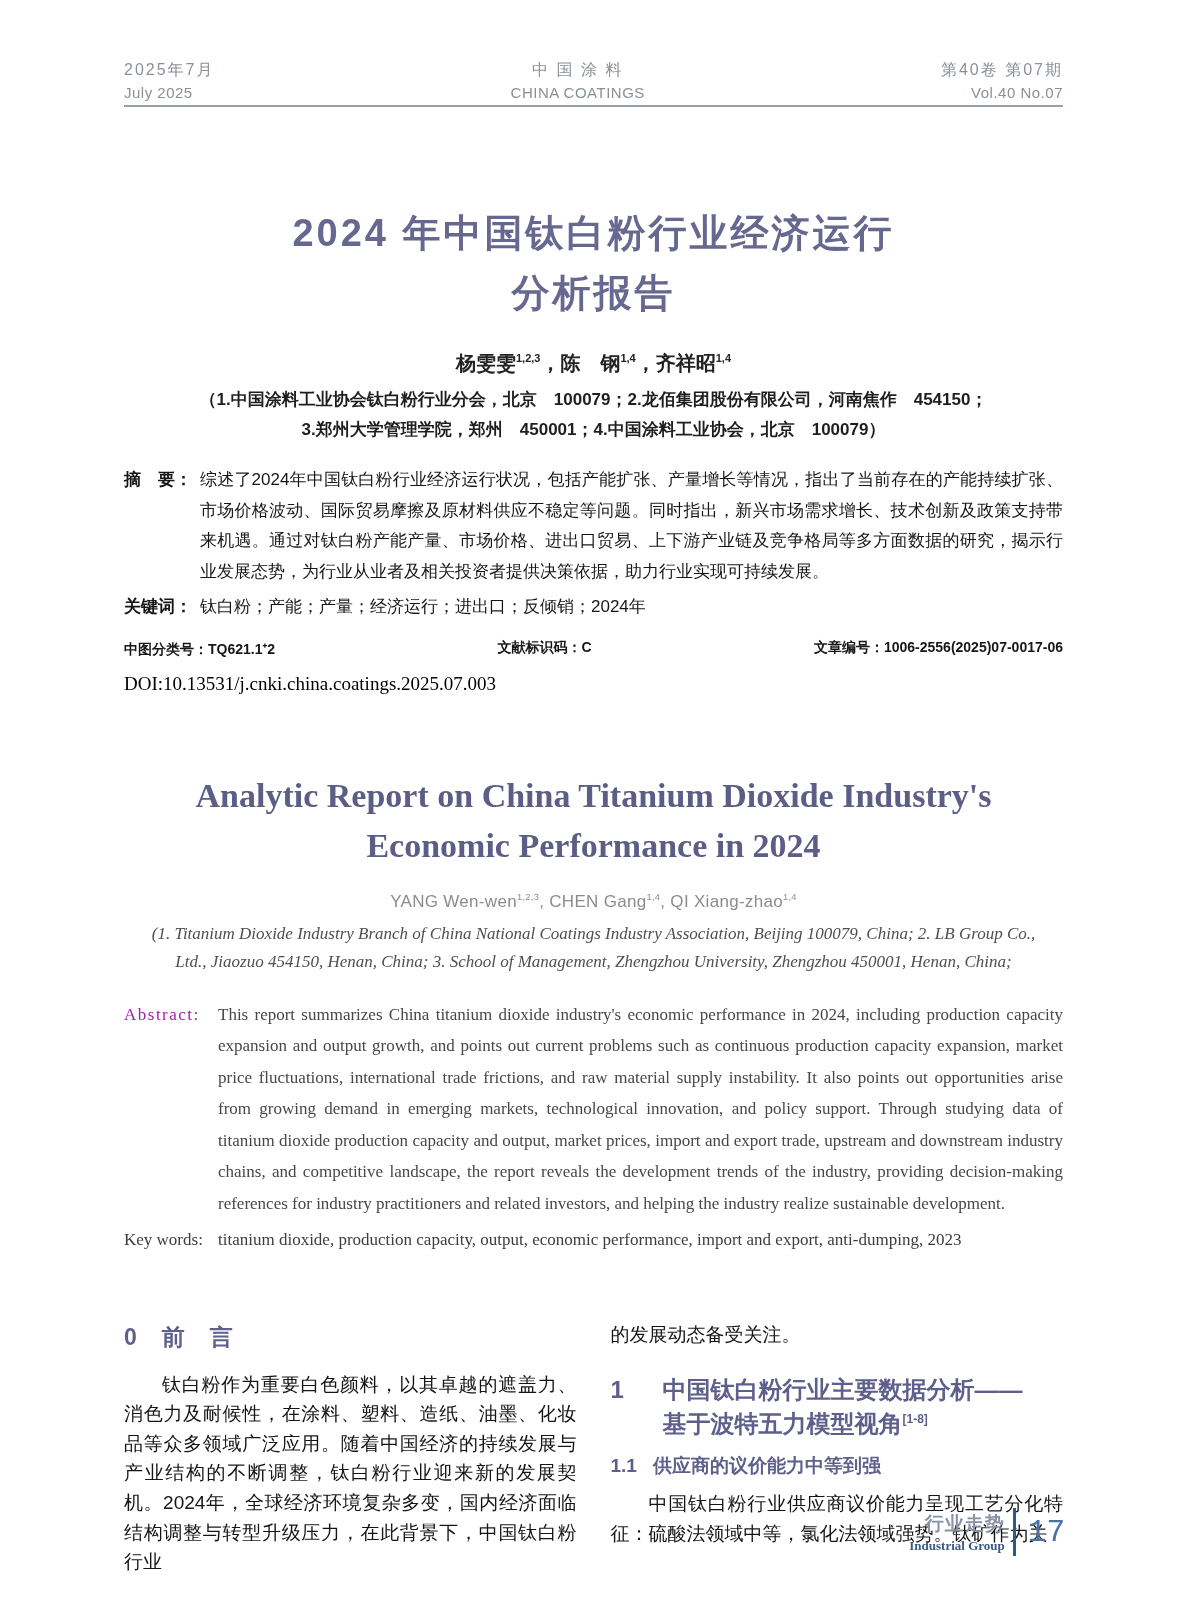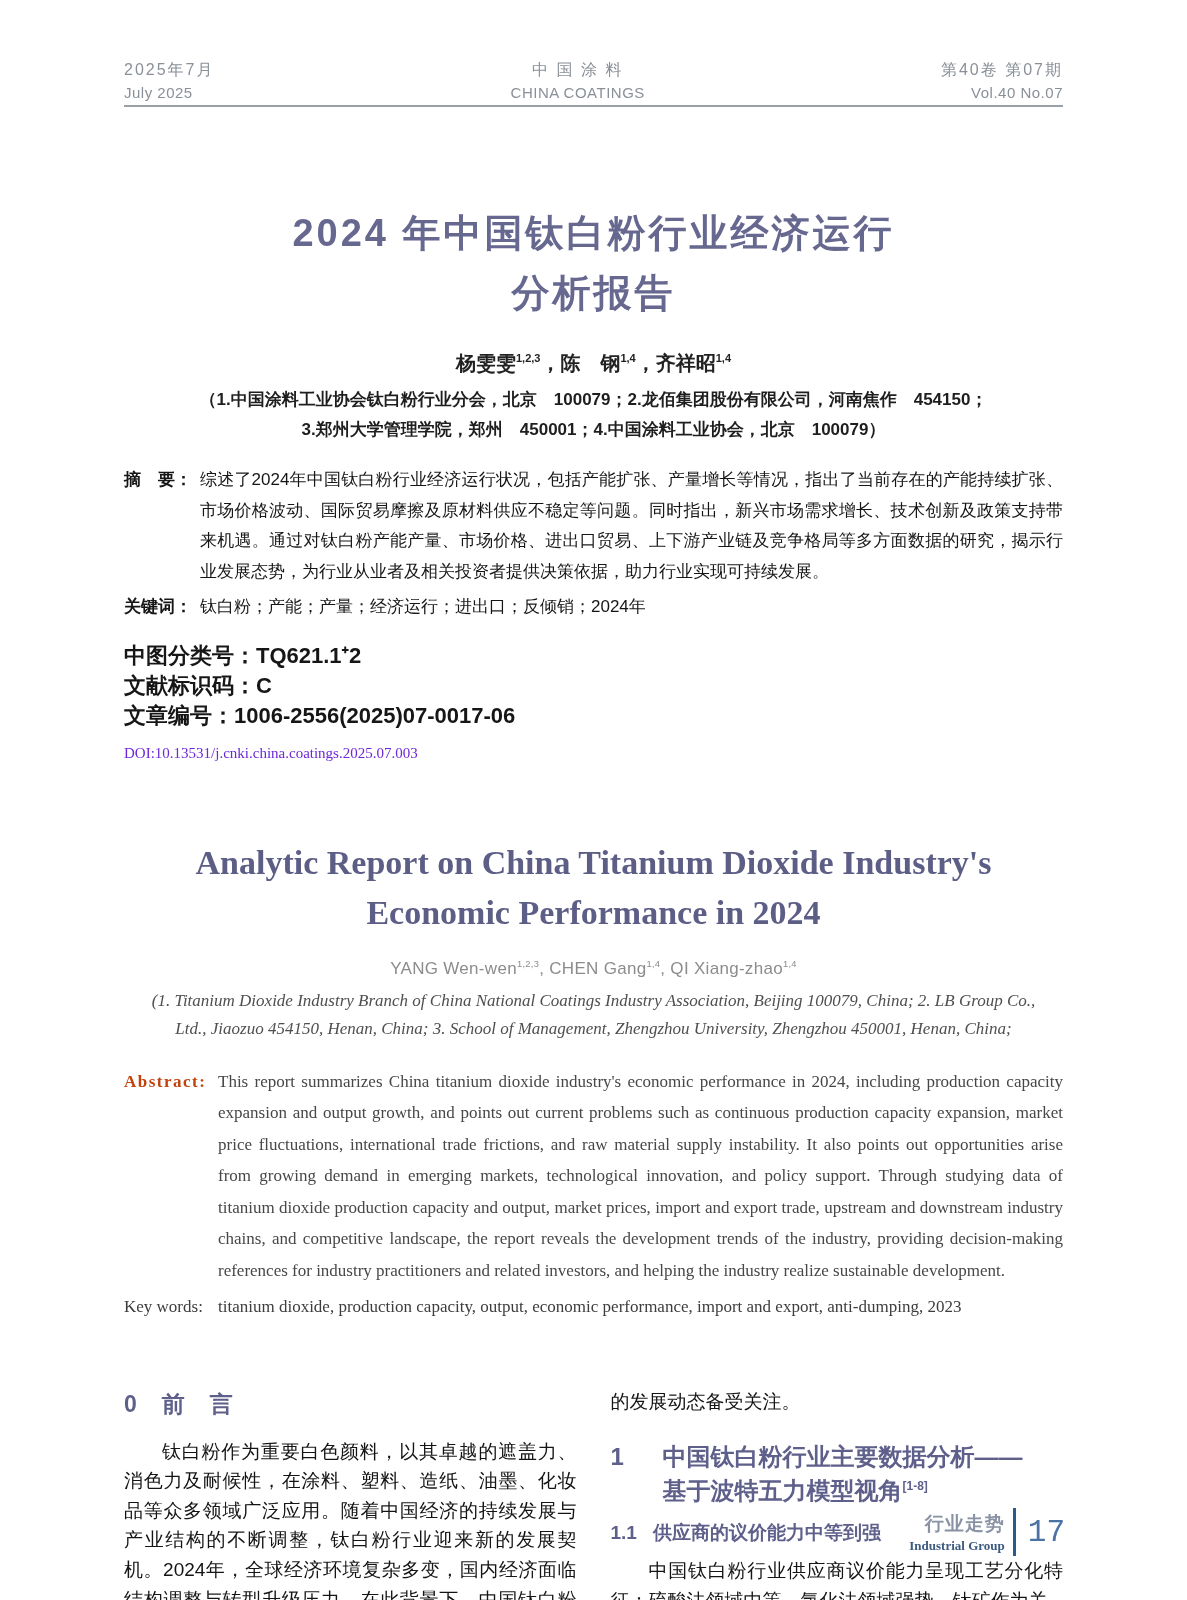--- a/index.html
+++ b/index.html
@@ -42,25 +42,25 @@
 
   
   .hang { position:relative; text-align:justify; line-height:1.82; font-size:17px; color:#161616; }
   .hang .lbl { position:absolute; left:0; top:0; font-weight:bold; white-space:nowrap; }
   .abstract-cn { margin-top:20px; padding-left:76px; }
   .keywords-cn { margin-top:4px; padding-left:76px; }
   .keywords-cn .lbl { letter-spacing:0; }
 
   .class-row {
     display:flex; justify-content:space-between;
-    margin-top:16px; font-size:22px; font-weight:bold; color:#161616;flex-direction:column;
+    margin-top:16px; font-size:14px; font-weight:bold; color:#161616;
   }
   .doi-line {
     margin-top:14px; font-family:"Liberation Serif", serif;
-    font-size:15px; color:#6d28d9; font-weight:normal;
+    font-size:19px; color:#000000; font-weight:normal;
   }
 
   
   .title-en {
     margin-top:76px; text-align:center;
     font-family:"Liberation Serif", serif; font-weight:bold;
     font-size:34px; color:#5d5e86; line-height:1.45;
   }
   .authors-en {
     margin-top:22px; text-align:center;
@@ -69,21 +69,21 @@
   .affil-en {
     margin-top:8px; text-align:center;
     font-family:"Liberation Serif", serif; font-style:italic;
     font-size:17px; color:#4f4f4f; line-height:1.68;
   }
   .abstract-en {
     margin-top:22px; padding-left:94px;
     font-family:"Liberation Serif", serif; color:#474747;
     font-size:17px; line-height:1.85;
   }
-  .abstract-en .lbl { font-weight:bold; letter-spacing:1.5px; color:#c2410c; }
+  .abstract-en .lbl { font-weight:normal; letter-spacing:1.5px; color:#a21caf; }
   .keywords-en {
     margin-top:6px; padding-left:94px;
     font-family:"Liberation Serif", serif; color:#3d3d3d;
     font-size:17px; line-height:1.8;
   }
   .keywords-en .lbl { font-weight:normal; }
 
   
   .body-cols {
     display:grid; grid-template-columns:1fr 1fr; column-gap:34px;

